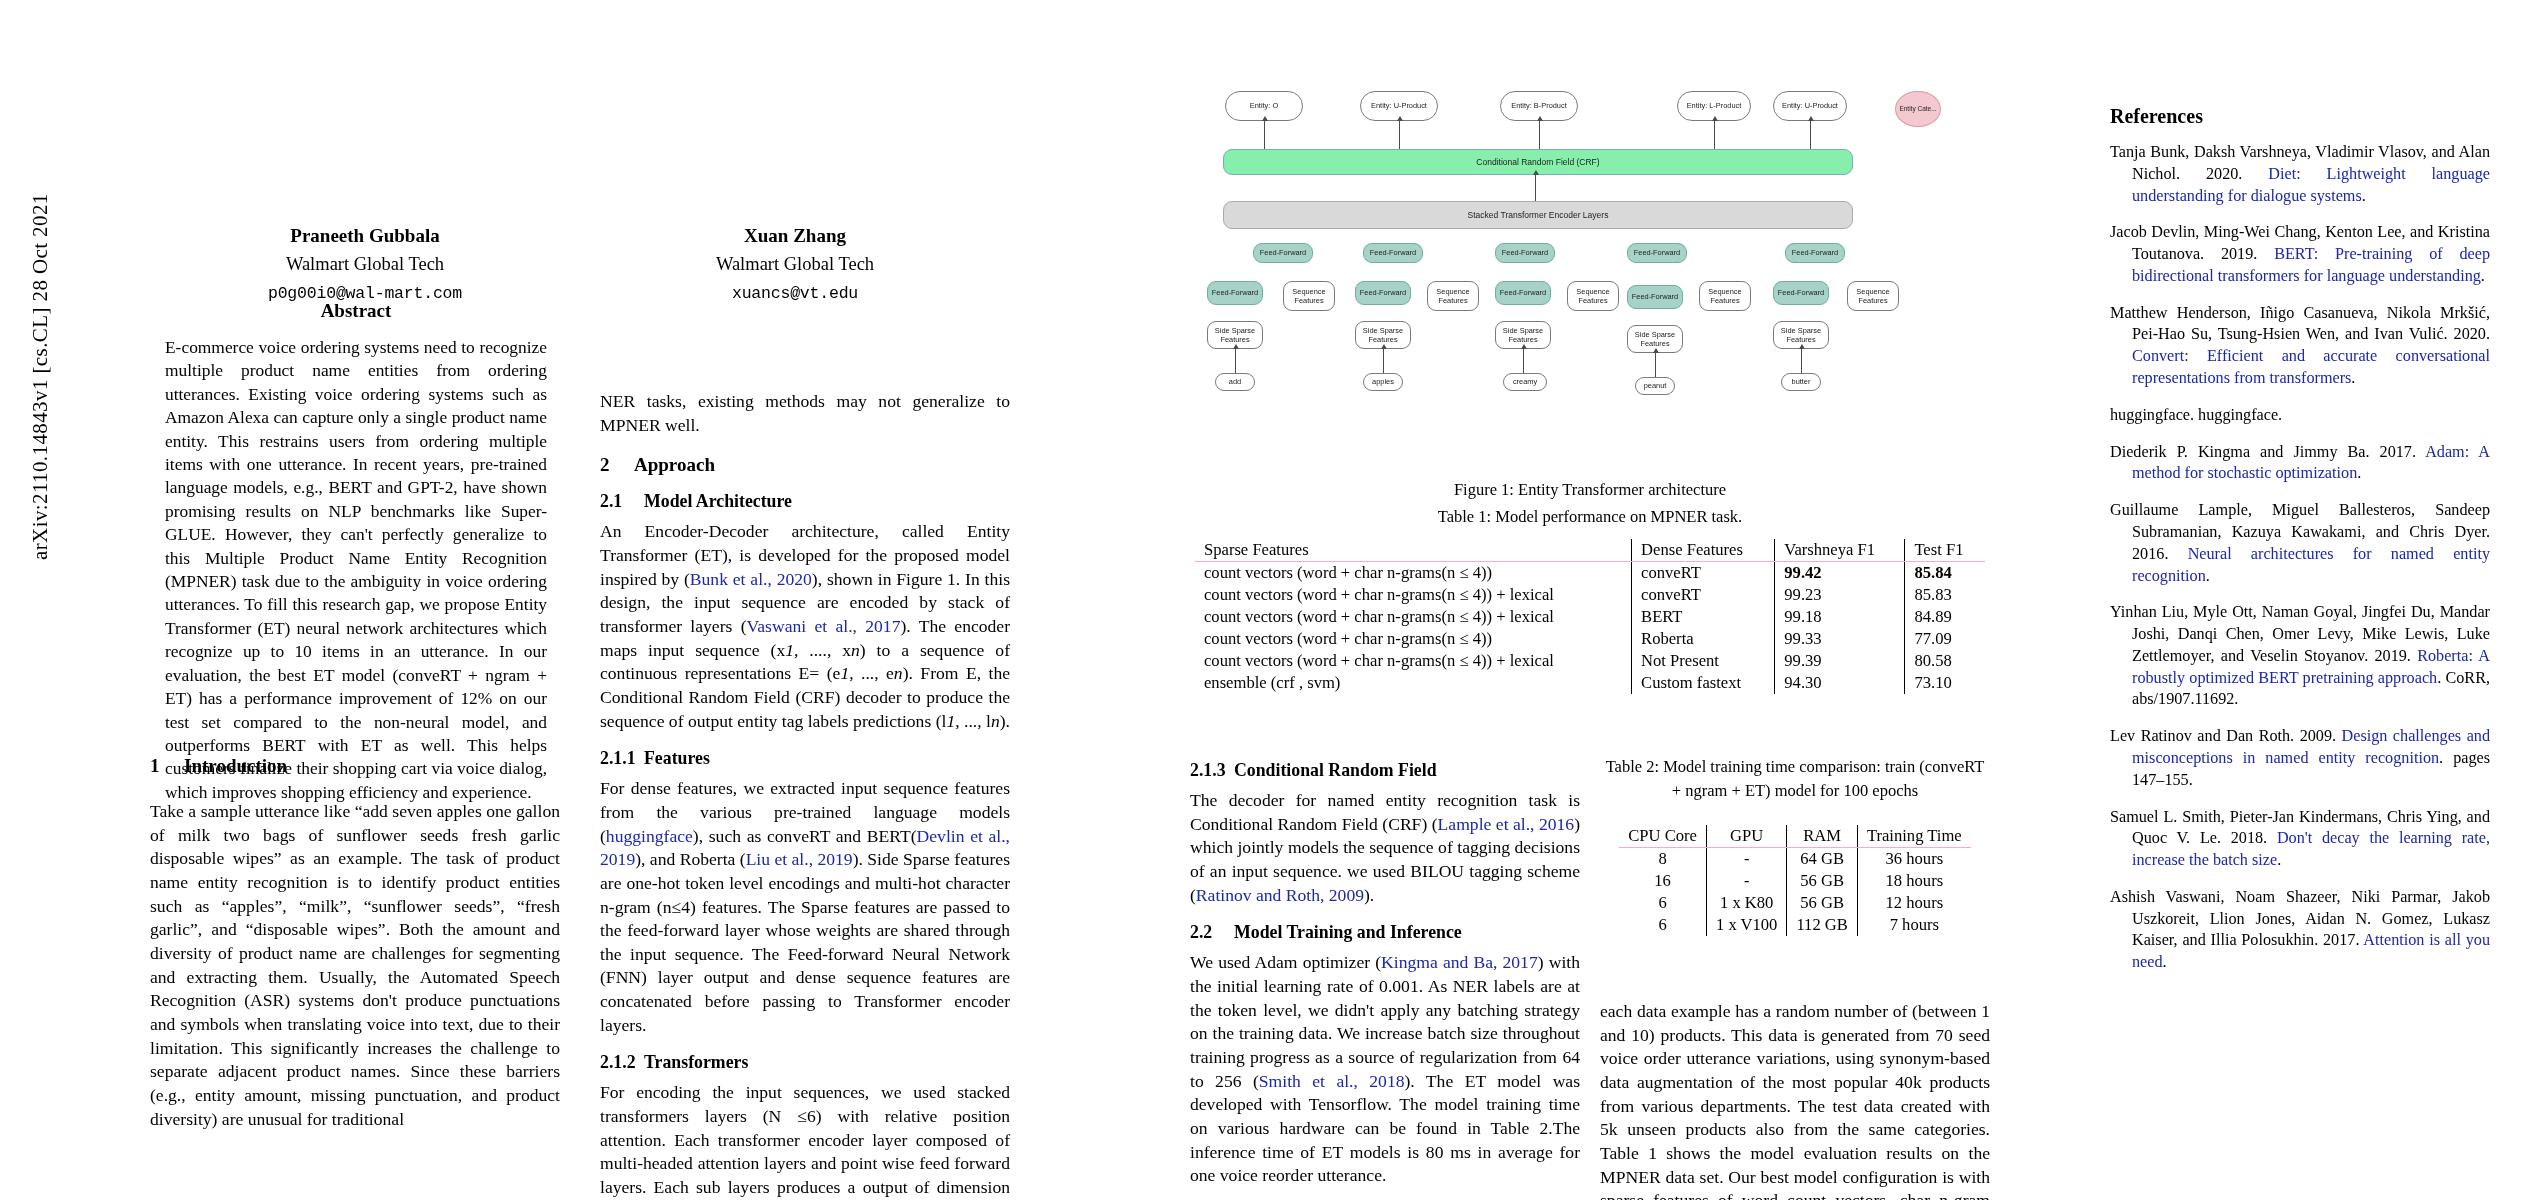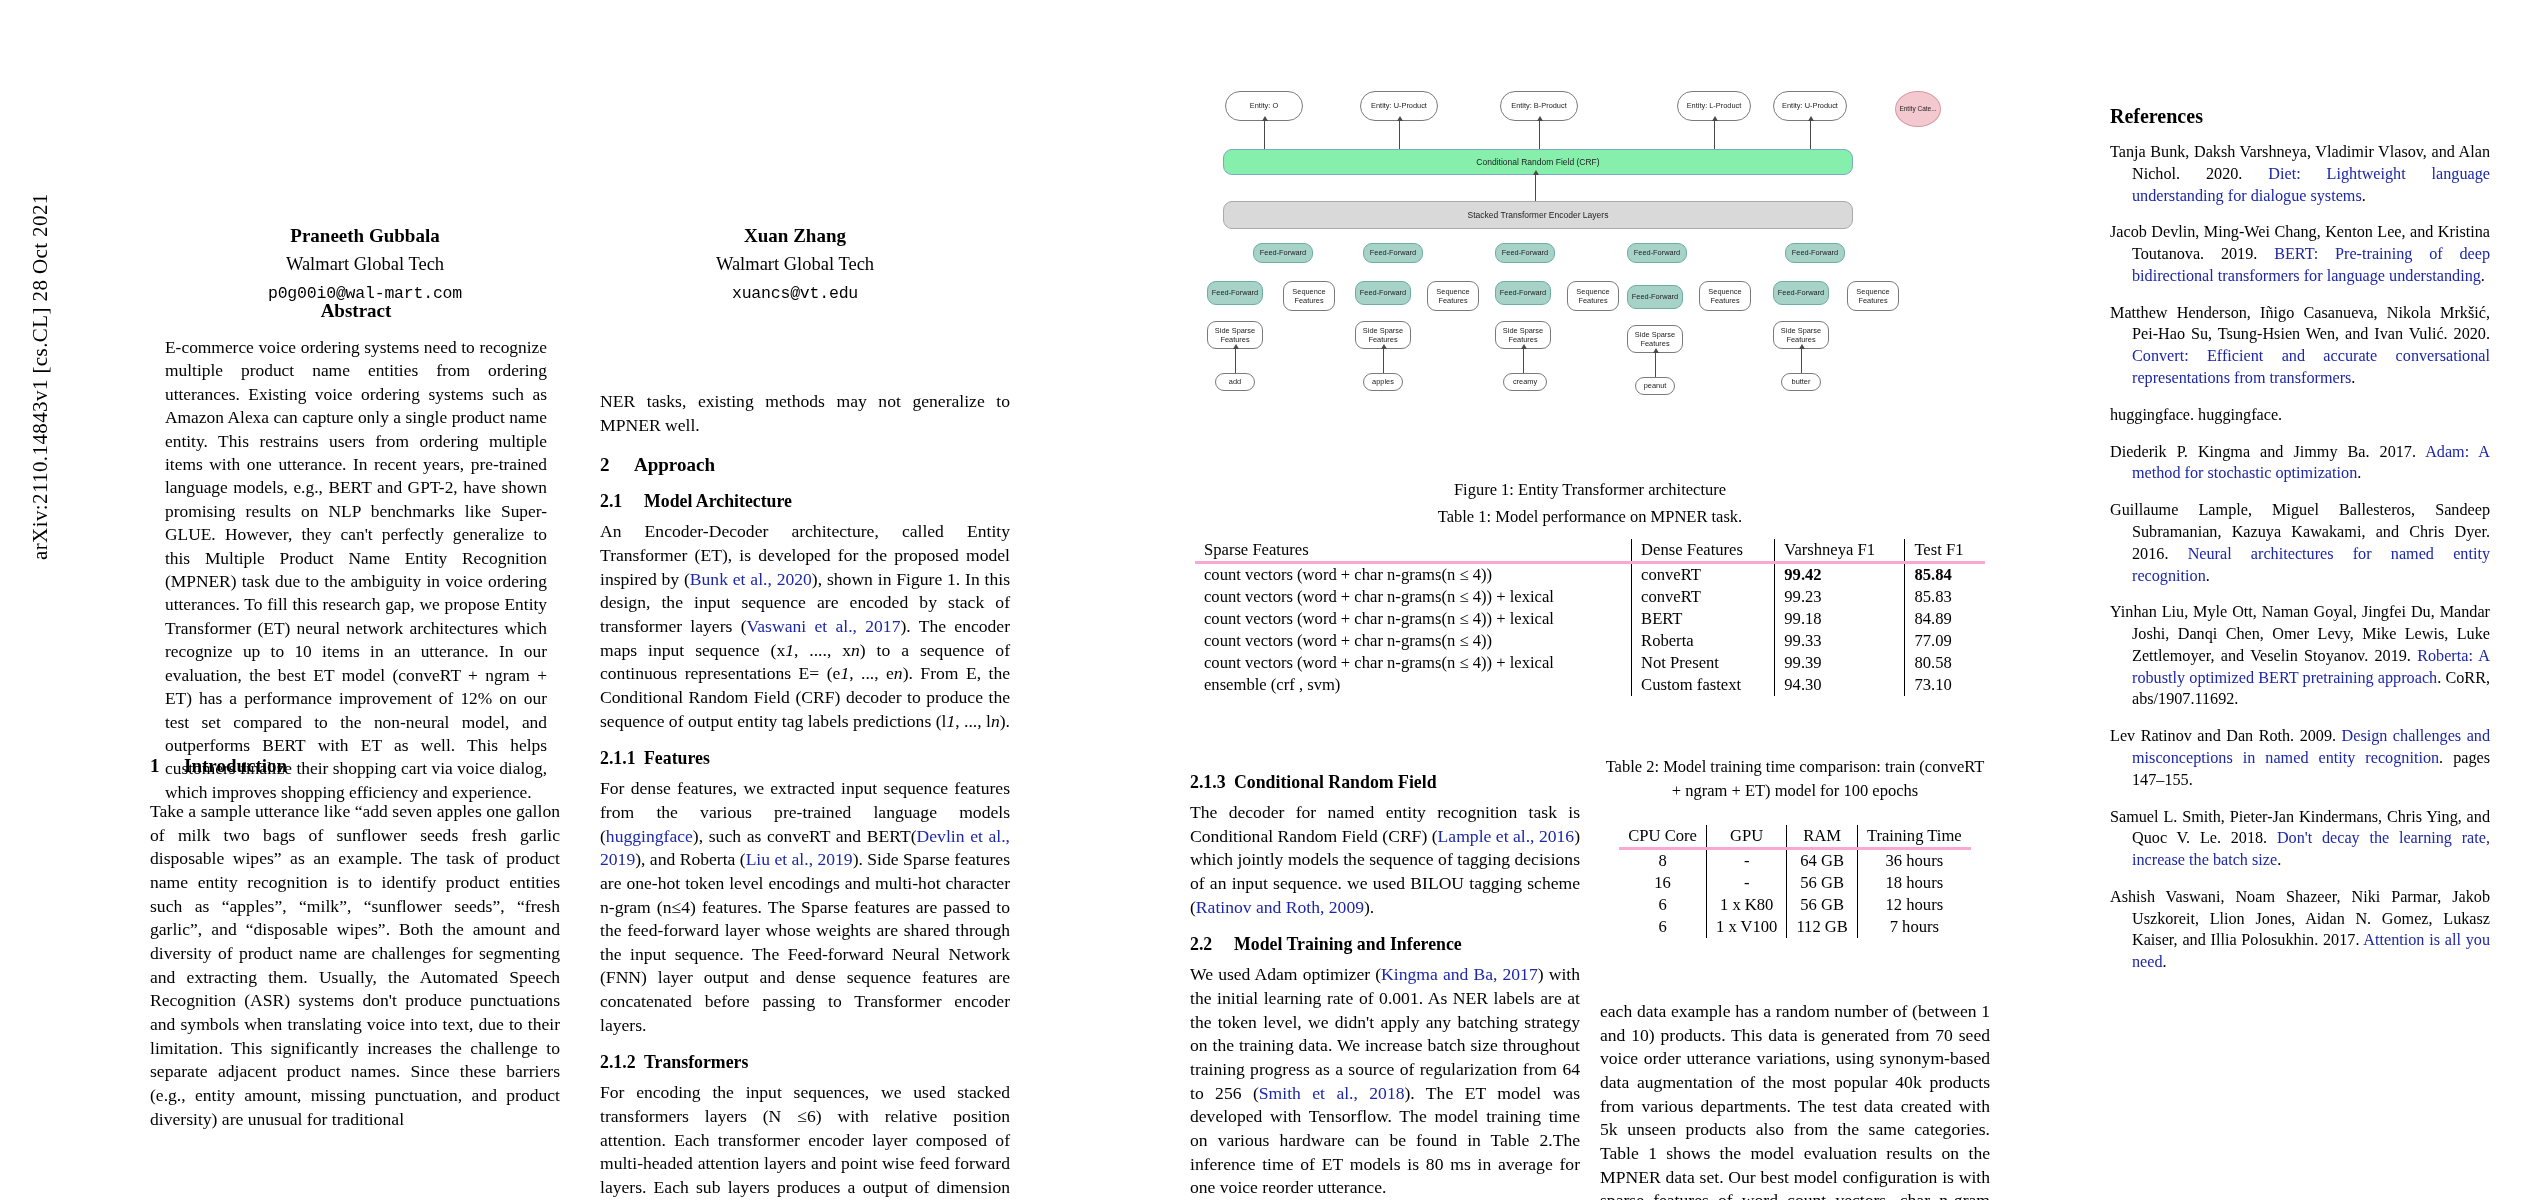--- a/index.html
+++ b/index.html
@@ -60,21 +60,21 @@
   .nd.pink{background:#f3c9cf;border-color:#d79aa4;border-radius:50%;}
   .nd.oval{border-radius:18px;}
   .arw{position:absolute;background:#4a4a4a;width:1px;}
   .arw:after{content:"";position:absolute;left:-2.5px;top:-5px;border-left:3px solid transparent;border-right:3px solid transparent;border-bottom:5px solid #4a4a4a;}
 
   
   .tcap{font-size:16.5px;text-align:center;line-height:1.45;margin:0 0 10px 0;}
   table.tb{border-collapse:collapse;font-size:16.6px;}
   table.tb td,table.tb th{padding:1px 9px;text-align:left;font-weight:normal;white-space:nowrap;}
   table.tb .vline{border-left:1px solid #000;}
-  table.tb tr.hdr td{border-bottom:3px solid #f9a8d4;margin-top:36px;}
+  table.tb tr.hdr td{border-bottom:1px solid #f9a8d4;margin-top:36px;}
   table.tb td.b{font-weight:bold;}
   table.tb td.c{text-align:center;}
 
   
   .refhead{font-size:20px;font-weight:bold;margin:0 0 14px 0;}
   .ref{font-size:16.2px;line-height:1.345;margin:0 0 15px 0;padding-left:22px;text-indent:-22px;text-align:justify;}
 </style>
 </head>
 <body>
 
@@ -237,21 +237,21 @@
         <td>ensemble (crf , svm)</td>
         <td class="vline">Custom fastext</td>
         <td class="vline">94.30</td>
         <td class="vline">73.10</td>
       </tr>
     </tbody>
       </table>
   </div>
 
   <div style="position:absolute;left:1190px;top:760px;width:390px;">
-    <h3 class="s" style="margin-top:12px;">
+    <h3 class="s" style="margin-top:0;">
       <span class="n">2.1.3</span><span>Conditional Random Field</span>
     </h3>
     <p class="t">
       <span>The decoder for named entity recognition task is Conditional Random Field (CRF) (</span><a class="cite">Lample et al., 2016</a><span>) which jointly models the sequence of tagging decisions of an input sequence. we used BILOU tagging scheme (</span><a class="cite">Ratinov and Roth, 2009</a><span>).</span>
     </p>
 
     <h3 class="s">
       <span class="n">2.2</span><span>Model Training and Inference</span>
     </h3>
     <p class="t">

